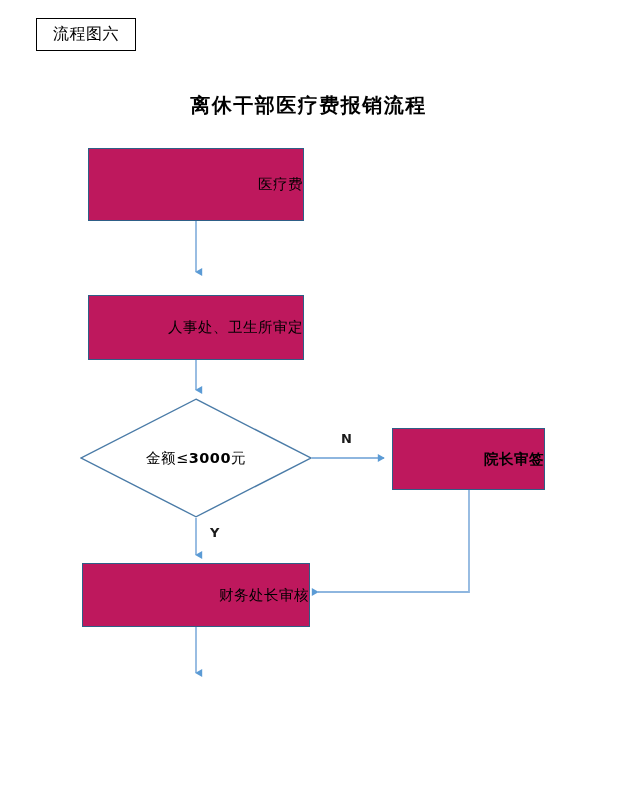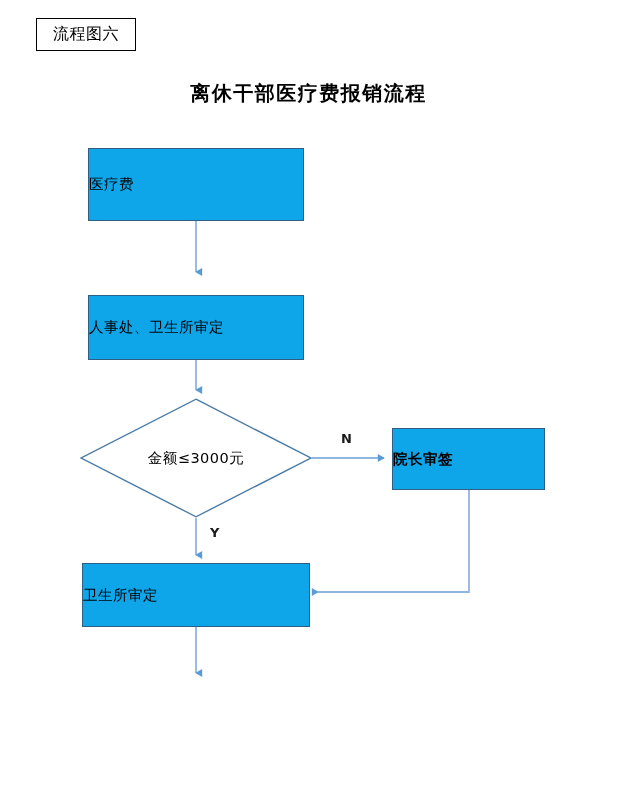--- a/index.html
+++ b/index.html
@@ -32,21 +32,21 @@
   #corner-tag .tag-text {
     font-size: 16px;
     letter-spacing: 0.5px;
     font-family: "DejaVu Sans", "Liberation Sans", sans-serif;
   }
 
   
   #diagram-title {
     position: absolute;
     left: 0;
-    top: 80px;
+    top: 92px;
     width: 617px;
     text-align: center;
     font-family: "DejaVu Serif", "Liberation Serif", serif;
     font-weight: bold;
     font-size: 20px;
     letter-spacing: 1.5px;
     color: #000000;
   }
 
   
@@ -56,36 +56,36 @@
     top: 0;
     width: 617px;
     height: 797px;
   }
 
   .node {
     position: absolute;
     box-sizing: border-box;
     display: flex;
     align-items: center;
-    justify-content: flex-start;
-    background: #0ea5e9;
+    justify-content: flex-end;
+    background: #be185d;
   }
   .node.process {
     border: 1.4px solid #2E5F87;
   }
   .node-label {
     font-size: 14.5px;
     line-height: 1.3;
     color: #000000;
     letter-spacing: 0.5px;
     white-space: nowrap;
     font-family: "DejaVu Sans", "Liberation Sans", sans-serif;
   }
   .node-label b {
-    font-weight: normal;
+    font-weight: bold;
     text-align: center;
   }
 
   
   #node-medical-fee   { left: 88px;  top: 148px; width: 216px; height: 73px; }
   #node-hr-review     { left: 88px;  top: 295px; width: 216px; height: 65px; }
   #node-dean-sign     { left: 392px; top: 428px; width: 153px; height: 62px; font-weight: bold; }
   #node-finance-chief { left: 82px;  top: 563px; width: 228px; height: 64px; }
   #node-finance-reimb { left: 82px;  top: 681px; width: 228px; height: 57px; }
 
@@ -186,20 +186,20 @@
     <div class="diamond-text">
       <span class="node-label"><span>金额≤</span><b>3000</b><span>元</span></span>
     </div>
   </div>
 
   <div class="node process" id="node-dean-sign">
     <span class="node-label">院长审签</span>
   </div>
 
   <div class="node process" id="node-finance-chief">
-    <span class="node-label">卫生所审定</span>
+    <span class="node-label">财务处长审核</span>
   </div>
 
 
   <span class="branch-label" id="branch-label-n">N</span>
   <span class="branch-label" id="branch-label-y">Y</span>
 
 </div>
 
 </body></html>

